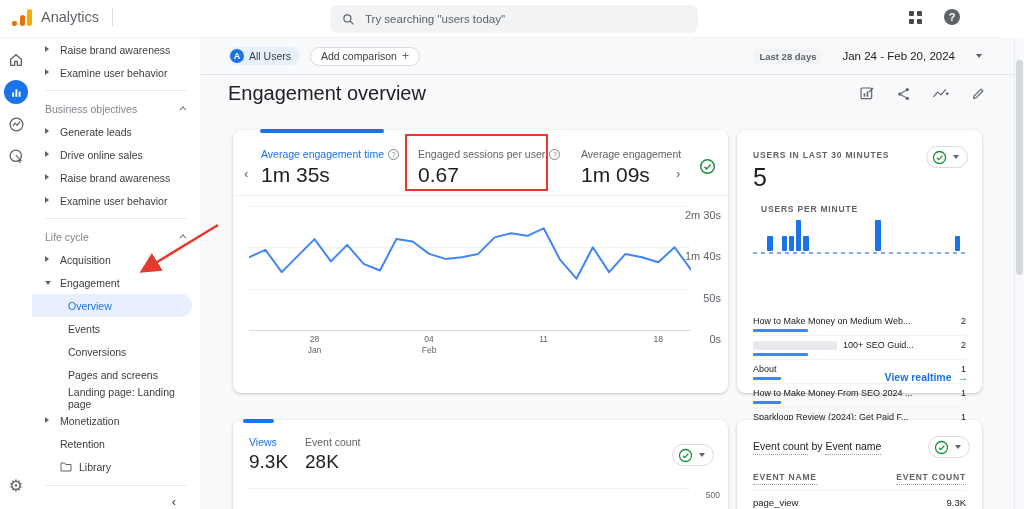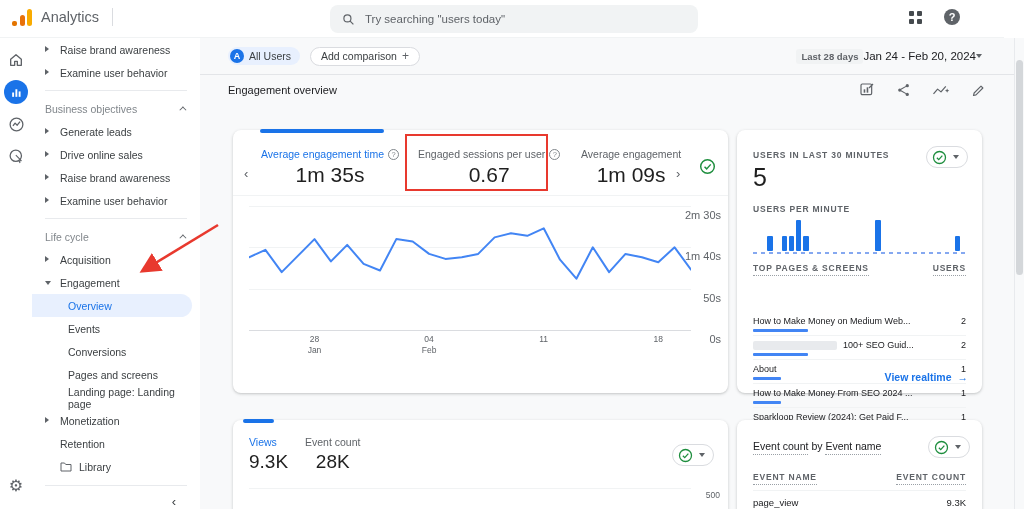--- a/index.html
+++ b/index.html
@@ -47,44 +47,44 @@
   .collapse-btn { text-align:right; padding:8px 24px 0 0; font-size:13px; color:#3c4043; }
   .folder-ic { margin-right:7px; display:inline-flex; }
 
   
   .content { position:absolute; left:200px; top:38px; width:814px; height:471px; background:#f8f9fa; }
   .chips-row { position:absolute; left:0; top:0; width:814px; height:37px; border-bottom:1px solid #e3e5e8; display:flex; align-items:center; padding:0 32px 0 28px; }
   .chip-allusers { display:flex; align-items:center; gap:5px; background:#e8f0fe; border-radius:9px; height:18px; padding:0 9px 0 2px; font-size:10.5px; color:#3c4043; }
   .chip-avatar { width:14px; height:14px; border-radius:50%; background:#1a73e8; color:#fff; font-size:9px; display:flex; align-items:center; justify-content:center; font-weight:bold; }
   .chip-add { margin-left:10px; display:flex; align-items:center; gap:5px; border:1px solid #dadce0; background:#fff; border-radius:10px; height:19px; padding:0 10px; font-size:10.5px; color:#3c4043; }
   .plus { color:#5f6368; font-size:12px; }
-  .date-zone { margin-left:auto; display:flex; align-items:center; gap:0; }
+  .date-zone { margin-left:auto; display:flex; align-items:center; gap:21px; }
   .date-chip { font-size:9.5px; font-weight:bold; color:#5f6368; background:#f1f3f4; padding:2px 5px; border-radius:3px; }
   .date-text { font-size:11.5px; color:#202124; }
   .caret-dn { width:0; height:0; border-top:4px solid #5f6368; border-left:3.5px solid transparent; border-right:3.5px solid transparent; }
 
   .title-row { position:absolute; left:28px; top:44px; width:758px; display:flex; align-items:center; }
-  .page-title { font-size:11px; color:#202124; }
+  .page-title { font-size:20px; color:#202124; }
   .title-actions { margin-left:auto; display:flex; gap:21px; align-items:center; }
 
   .card { position:absolute; background:#fff; border-radius:8px; box-shadow:0 1px 2px rgba(60,64,67,.18), 0 1px 3px 1px rgba(60,64,67,.08); }
   .card-a { left:33px; top:92px; width:495px; height:263px; }
   .card-b { left:537px; top:92px; width:245px; height:263px; }
   .card-c { left:33px; top:382px; width:495px; height:120px; }
   .card-d { left:537px; top:382px; width:245px; height:120px; }
 
   
   .tab-indicator { position:absolute; background:#1a73e8; border-radius:3px; height:4px; top:-1px; }
   .card-a .tab-indicator { left:27px; width:124px; }
   .card-c .tab-indicator { left:10px; width:31px; }
   .m-label { font-size:10.5px; color:#5f6368; display:flex; align-items:center; gap:4px; white-space:nowrap; }
   .m-label.blue { color:#1a73e8; }
   .m-value { font-size:21px; color:#1f1f1f; margin-top:3px; }
   .qmark { width:11px; height:11px; border:1px solid #80868b; border-radius:50%; color:#80868b; font-size:7.5px; display:inline-flex; align-items:center; justify-content:center; flex:none; }
-  .metric { position:absolute; top:18px;text-align:center; }
+  .metric { position:absolute; top:18px; }
   .metric.m1 { left:28px; } .metric.m2 { left:185px; } .metric.m3 { left:348px; }
   .nav-chev { position:absolute; top:36px; font-size:13px; color:#5f6368; }
   .nav-chev.left { left:11px; } .nav-chev.right { left:443px; }
   .card-a .check-zone { position:absolute; right:12px; top:28px; }
   .metrics-sep { position:absolute; left:0px; top:65px; width:495px; height:1px; background:#f1f3f4; }
   .plot { position:absolute; left:16px; top:76px; width:442px; height:124px; }
   .gridline { position:absolute; left:0; width:442px; height:1px; background:#f1f3f4; }
   .gridline.base { background:#dadce0; }
   .y-lab { position:absolute; right:7px; font-size:11px; color:#5f6368; text-align:right;margin-top:7px; }
   .x-lab { position:absolute; top:204px; font-size:8.5px; color:#5f6368; text-align:center; line-height:1.3; transform:translateX(-50%); }
@@ -384,21 +384,21 @@
       <div style="position:absolute;left:16px;top:33px" class="big-num">5</div>
       <div class="check-zone" style="position:absolute;right:14px;top:16px">
         <span class="status-pill">
           <svg width="15" height="15" viewBox="0 0 20 20">
               <circle cx="10" cy="10" r="8" fill="none" stroke="#1e8e3e" stroke-width="1.7"></circle>
               <path d="M6.5 10.3 L9 12.8 L13.8 7.5" fill="none" stroke="#1e8e3e" stroke-width="1.7"></path>
             </svg>
           <span class="caret-dn"></span>
         </span>
       </div>
-      <div style="position:absolute;left:16px;top:74px" class="micro-label">USERS PER MINUTE</div>
+      <div style="position:absolute;left:24px;top:74px" class="micro-label">USERS PER MINUTE</div>
       <div class="rt-bars" id="rt-bars">
           <i style="height: 0px;"></i>
           <i style="height: 0px;"></i>
           <i style="height: 15.5px;"></i>
           <i style="height: 0px;"></i>
           <i style="height: 15.5px;"></i>
           <i style="height: 15.5px;"></i>
           <i style="height: 31px;"></i>
           <i style="height: 15.5px;"></i>
           <i style="height: 0px;"></i>
@@ -419,24 +419,20 @@
           <i style="height: 0px;"></i>
           <i style="height: 0px;"></i>
           <i style="height: 0px;"></i>
           <i style="height: 0px;"></i>
           <i style="height: 0px;"></i>
           <i style="height: 15.5px;"></i>
           <i style="height: 0px;"></i>
         </div>
       <div class="rt-baseline"></div>
 
-      <div class="pages-head">
-        <span class="micro-label dotted">TOP PAGES &amp; SCREENS</span>
-        <span class="micro-label dotted">USERS</span>
-      </div>
       <div class="pages-list" id="pages-list">
           <div class="page-row">
             <div class="nm">How to Make Money on Medium Web...</div>
             <span class="cnt">2</span>
             <div class="bar" style="width: 55px;"></div>
           </div>
           <div class="page-row">
             <div class="nm"><span class="redact"></span>100+ SEO Guid...</div>
             <span class="cnt">2</span>
             <div class="bar" style="width: 55px;"></div>

